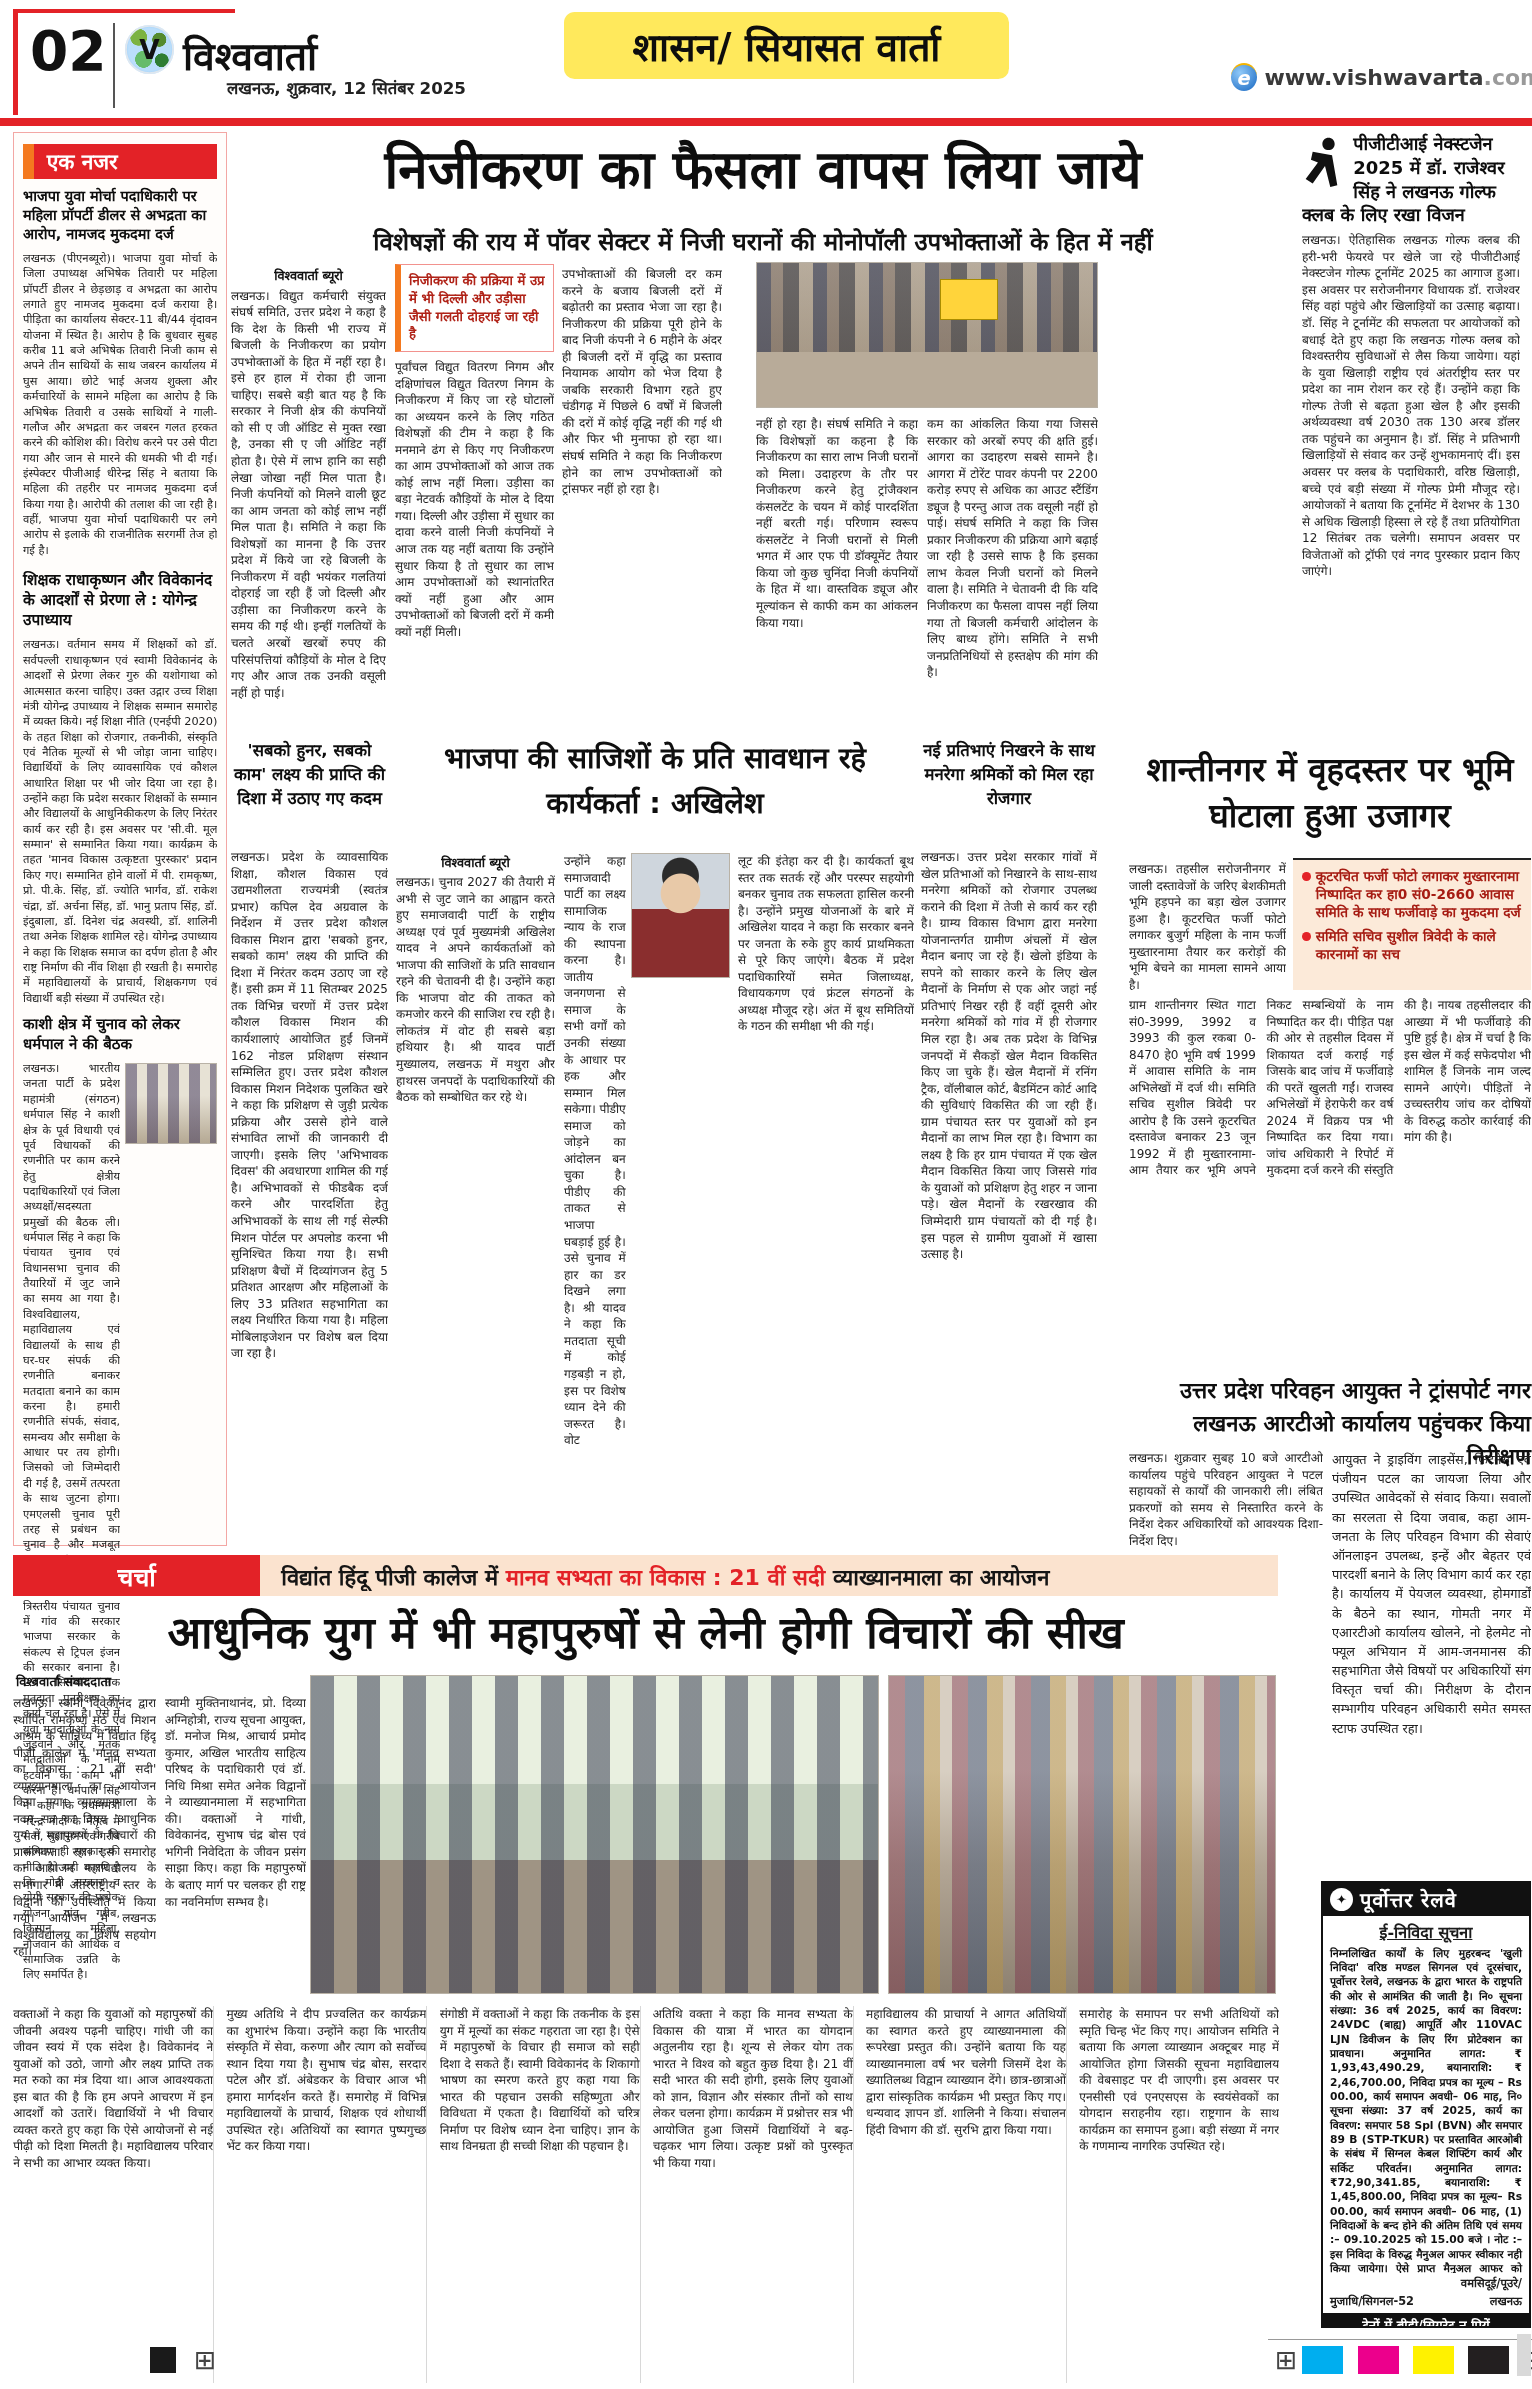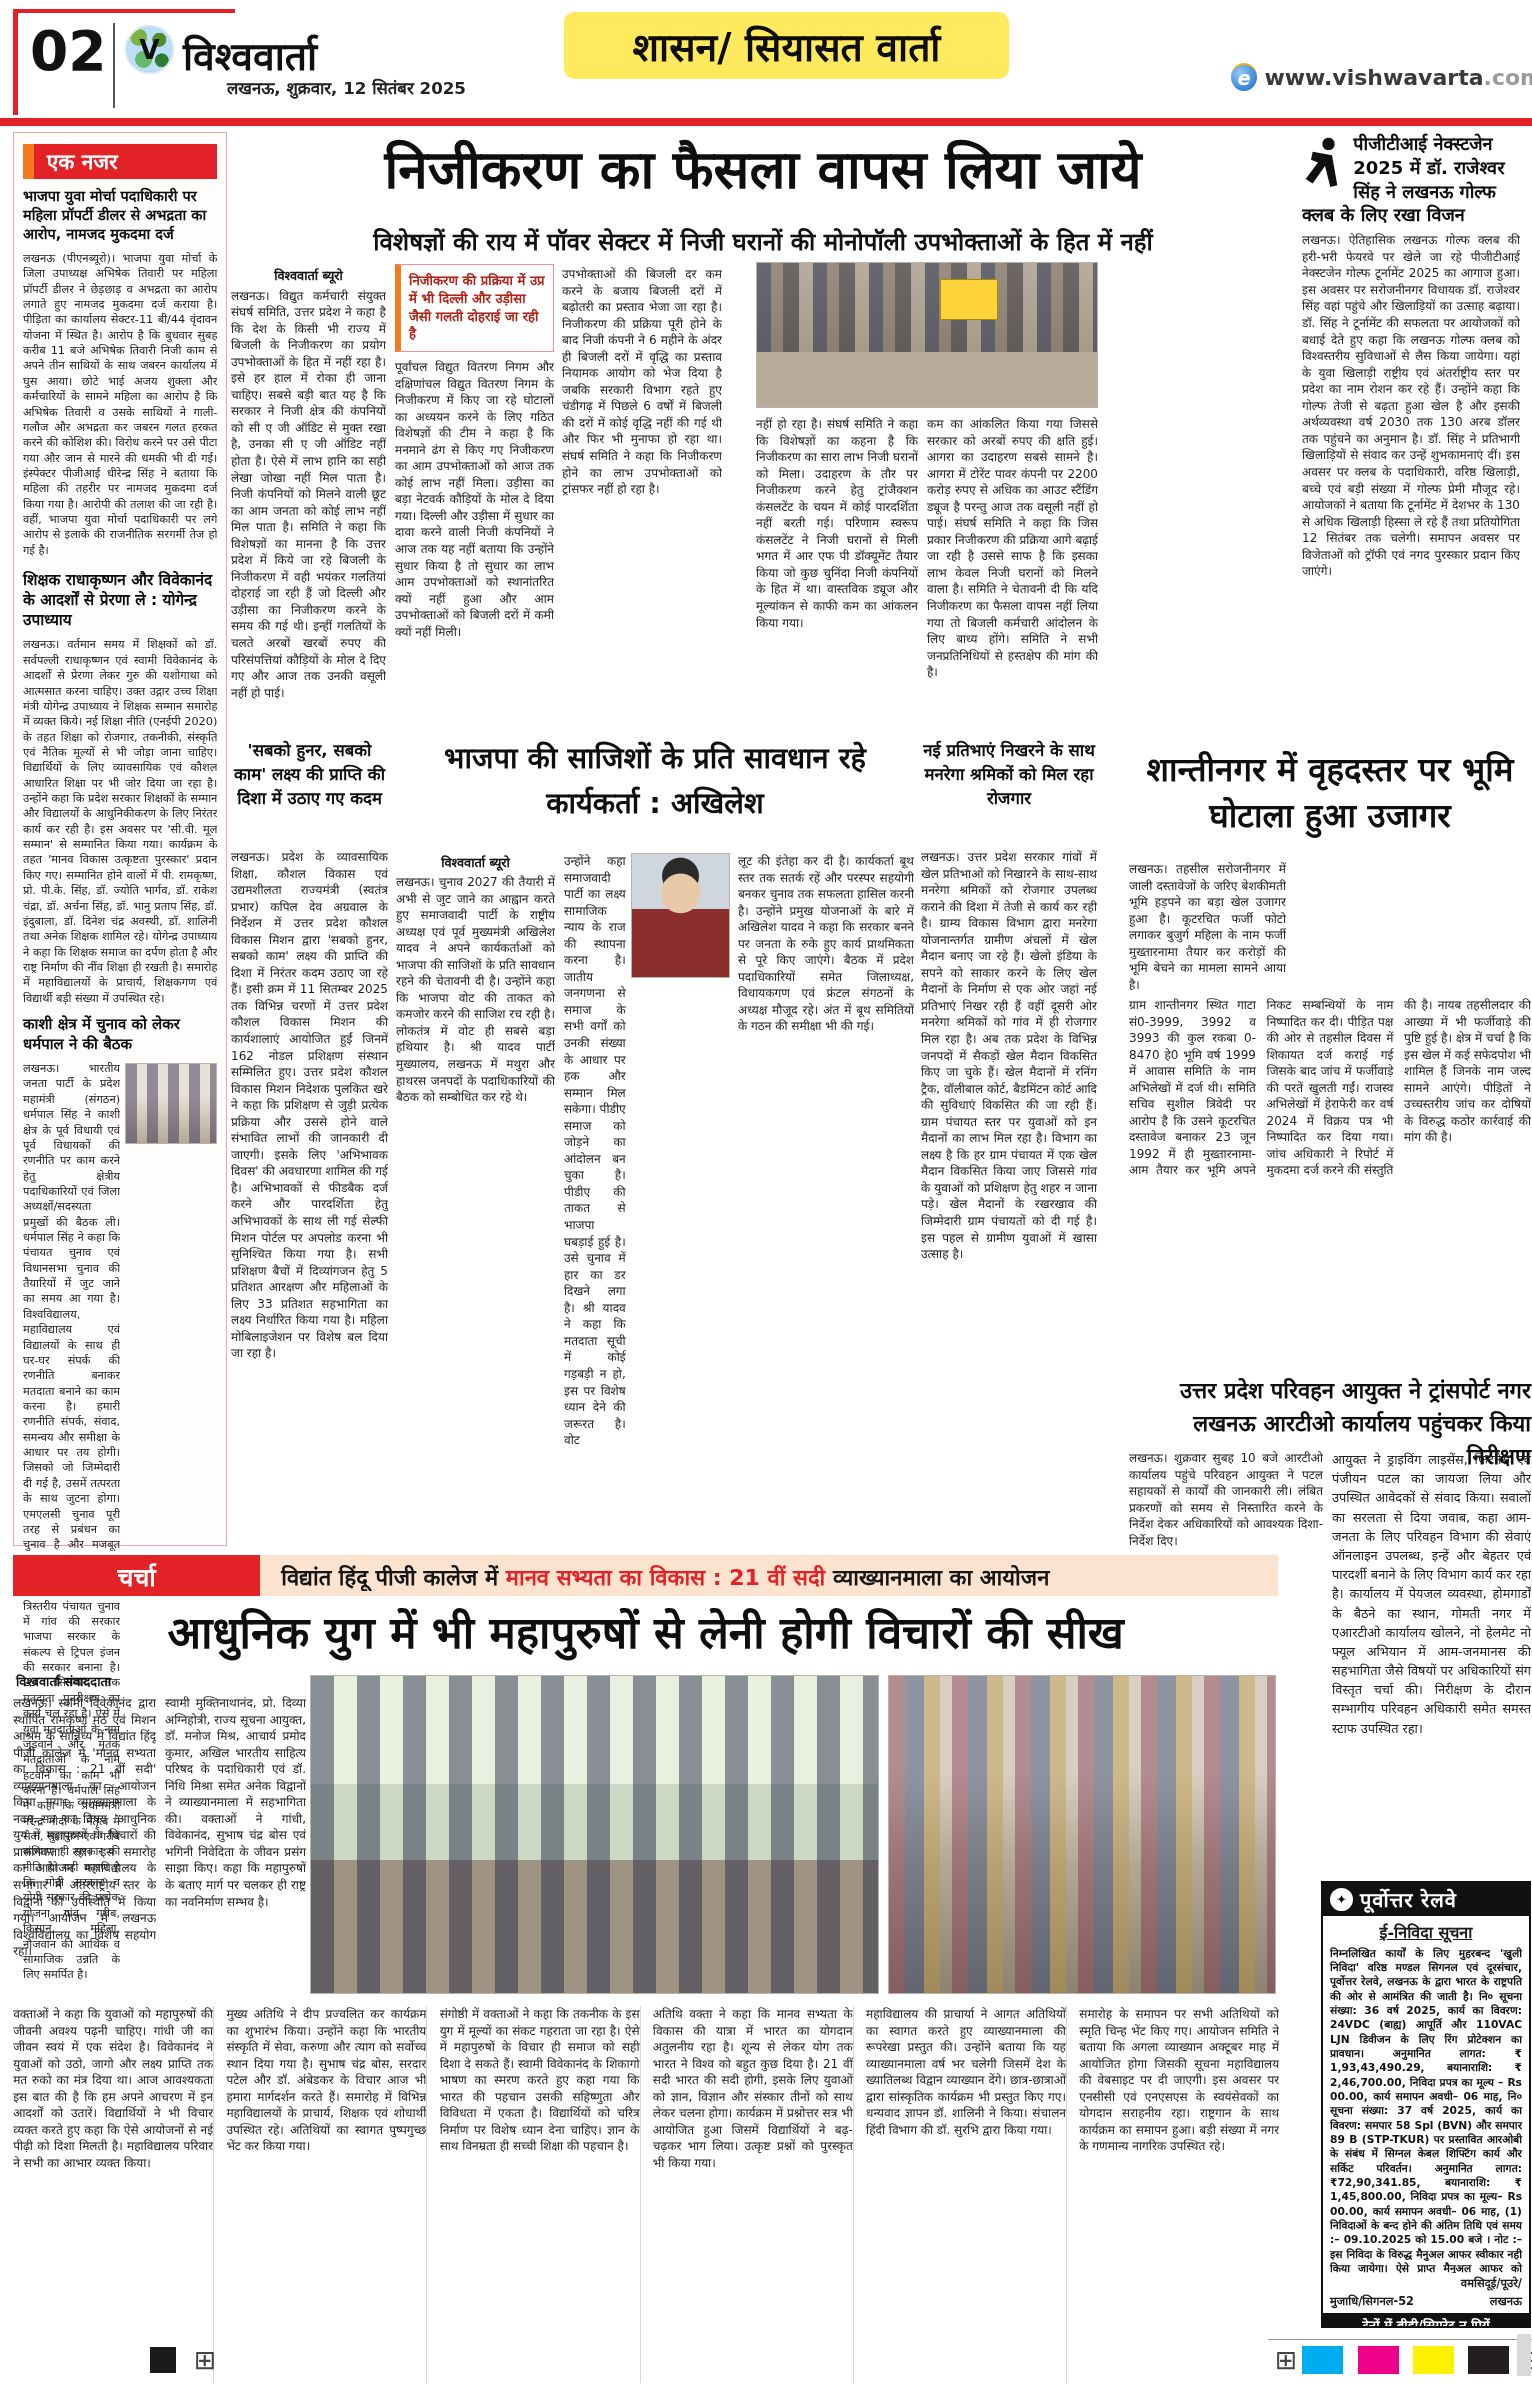--- a/index.html
+++ b/index.html
@@ -157,20 +157,24 @@
   <div class="abs body-txt just" style="left:396px;top:874px;width:159px;height:673px;overflow:hidden;">लखनऊ। चुनाव 2027 की तैयारी में अभी से जुट जाने का आह्वान करते हुए समाजवादी पार्टी के राष्ट्रीय अध्यक्ष एवं पूर्व मुख्यमंत्री अखिलेश यादव ने अपने कार्यकर्ताओं को भाजपा की साजिशों के प्रति सावधान रहने की चेतावनी दी है। उन्होंने कहा कि भाजपा वोट की ताकत को कमजोर करने की साजिश रच रही है। लोकतंत्र में वोट ही सबसे बड़ा हथियार है। श्री यादव पार्टी मुख्यालय, लखनऊ में मथुरा और हाथरस जनपदों के पदाधिकारियों की बैठक को सम्बोधित कर रहे थे।</div>
   <div class="abs" style="left:564px;top:853px;width:166px;height:694px;overflow:hidden;">
     <div class="ph ph-port" style="float:right;width:99px;height:125px;margin:0 0 5.3px 5.3px;"></div>
     <div class="body-txt just">उन्होंने कहा समाजवादी पार्टी का लक्ष्य सामाजिक न्याय के राज की स्थापना करना है। जातीय जनगणना से समाज के सभी वर्गों को उनकी संख्या के आधार पर हक और सम्मान मिल सकेगा। पीडीए समाज को जोड़ने का आंदोलन बन चुका है। पीडीए की ताकत से भाजपा घबड़ाई हुई है। उसे चुनाव में हार का डर दिखने लगा है। श्री यादव ने कहा कि मतदाता सूची में कोई गड़बड़ी न हो, इस पर विशेष ध्यान देने की जरूरत है। वोट</div>
   </div>
   <div class="abs body-txt just" style="left:738px;top:853px;width:176px;height:694px;overflow:hidden;">लूट की इंतेहा कर दी है। कार्यकर्ता बूथ स्तर तक सतर्क रहें और परस्पर सहयोगी बनकर चुनाव तक सफलता हासिल करनी है। उन्होंने प्रमुख योजनाओं के बारे में अखिलेश यादव ने कहा कि सरकार बनने पर जनता के रुके हुए कार्य प्राथमिकता से पूरे किए जाएंगे। बैठक में प्रदेश पदाधिकारियों समेत जिलाध्यक्ष, विधायकगण एवं फ्रंटल संगठनों के अध्यक्ष मौजूद रहे। अंत में बूथ समितियों के गठन की समीक्षा भी की गई।</div>
 
   <div class="abs body-txt just" style="left:921px;top:849px;width:176px;height:698px;">लखनऊ। उत्तर प्रदेश सरकार गांवों में खेल प्रतिभाओं को निखारने के साथ-साथ मनरेगा श्रमिकों को रोजगार उपलब्ध कराने की दिशा में तेजी से कार्य कर रही है। ग्राम्य विकास विभाग द्वारा मनरेगा योजनान्तर्गत ग्रामीण अंचलों में खेल मैदान बनाए जा रहे हैं। खेलो इंडिया के सपने को साकार करने के लिए खेल मैदानों के निर्माण से एक ओर जहां नई प्रतिभाएं निखर रही हैं वहीं दूसरी ओर मनरेगा श्रमिकों को गांव में ही रोजगार मिल रहा है। अब तक प्रदेश के विभिन्न जनपदों में सैकड़ों खेल मैदान विकसित किए जा चुके हैं। खेल मैदानों में रनिंग ट्रैक, वॉलीबाल कोर्ट, बैडमिंटन कोर्ट आदि की सुविधाएं विकसित की जा रही हैं। ग्राम पंचायत स्तर पर युवाओं को इन मैदानों का लाभ मिल रहा है। विभाग का लक्ष्य है कि हर ग्राम पंचायत में एक खेल मैदान विकसित किया जाए जिससे गांव के युवाओं को प्रशिक्षण हेतु शहर न जाना पड़े। खेल मैदानों के रखरखाव की जिम्मेदारी ग्राम पंचायतों को दी गई है। इस पहल से ग्रामीण युवाओं में खासा उत्साह है।</div>
 
   <div class="abs body-txt just" style="left:1129px;top:861px;width:157px;height:129px;overflow:hidden;">लखनऊ। तहसील सरोजनीनगर में जाली दस्तावेजों के जरिए बेशकीमती भूमि हड़पने का बड़ा खेल उजागर हुआ है। कूटरचित फर्जी फोटो लगाकर बुजुर्ग महिला के नाम फर्जी मुख्तारनामा तैयार कर करोड़ों की भूमि बेचने का मामला सामने आया है।</div>
+  <div class="abs hbox" style="left:1293px;top:858px;width:238px;height:132px;">
+    <div class="it">कूटरचित फर्जी फोटो लगाकर मुख्तारनामा निष्पादित कर हा0 सं0-2660 आवास समिति के साथ फर्जीवाड़े का मुकदमा दर्ज</div>
+    <div class="it">समिति सचिव सुशील त्रिवेदी के काले कारनामों का सच</div>
+  </div>
   <div class="abs body-txt just cols3" style="left:1129px;top:997px;width:402px;height:372px;overflow:hidden;">ग्राम शान्तीनगर स्थित गाटा सं0-3999, 3992 व 3993 की कुल रकबा 0-8470 हे0 भूमि वर्ष 1999 में आवास समिति के नाम अभिलेखों में दर्ज थी। समिति सचिव सुशील त्रिवेदी पर आरोप है कि उसने कूटरचित दस्तावेज बनाकर 23 जून 1992 में ही मुख्तारनामा-आम तैयार कर भूमि अपने निकट सम्बन्धियों के नाम निष्पादित कर दी। पीड़ित पक्ष की ओर से तहसील दिवस में शिकायत दर्ज कराई गई जिसके बाद जांच में फर्जीवाड़े की परतें खुलती गईं। राजस्व अभिलेखों में हेराफेरी कर वर्ष 2024 में विक्रय पत्र भी निष्पादित कर दिया गया। जांच अधिकारी ने रिपोर्ट में मुकदमा दर्ज करने की संस्तुति की है। नायब तहसीलदार की आख्या में भी फर्जीवाड़े की पुष्टि हुई है। क्षेत्र में चर्चा है कि इस खेल में कई सफेदपोश भी शामिल हैं जिनके नाम जल्द सामने आएंगे। पीड़ितों ने उच्चस्तरीय जांच कर दोषियों के विरुद्ध कठोर कार्रवाई की मांग की है।</div>
 
   <div class="abs headline center" style="left:1129px;top:1374px;width:402px;height:69px;font-size:22px;line-height:1.5;font-weight:800;text-align:right;">उत्तर प्रदेश परिवहन आयुक्त ने ट्रांसपोर्ट नगर लखनऊ आरटीओ कार्यालय पहुंचकर किया निरीक्षण</div>
   <div class="abs body-txt just" style="left:1129px;top:1450px;width:194px;height:97px;overflow:hidden;">लखनऊ। शुक्रवार सुबह 10 बजे आरटीओ कार्यालय पहुंचे परिवहन आयुक्त ने पटल सहायकों से कार्यों की जानकारी ली। लंबित प्रकरणों को समय से निस्तारित करने के निर्देश देकर अधिकारियों को आवश्यक दिशा-निर्देश दिए।</div>
   <div class="abs body-txt just" style="left:1332px;top:1450px;width:199px;height:425px;overflow:hidden;font-size:12.8px;line-height:1.5;">आयुक्त ने ड्राइविंग लाइसेंस, फिटनेस एवं पंजीयन पटल का जायजा लिया और उपस्थित आवेदकों से संवाद किया। सवालों का सरलता से दिया जवाब, कहा आम-जनता के लिए परिवहन विभाग की सेवाएं ऑनलाइन उपलब्ध, इन्हें और बेहतर एवं पारदर्शी बनाने के लिए विभाग कार्य कर रहा है। कार्यालय में पेयजल व्यवस्था, होमगार्डों के बैठने का स्थान, गोमती नगर में एआरटीओ कार्यालय खोलने, नो हेलमेट नो फ्यूल अभियान में आम-जनमानस की सहभागिता जैसे विषयों पर अधिकारियों संग विस्तृत चर्चा की। निरीक्षण के दौरान सम्भागीय परिवहन अधिकारी समेत समस्त स्टाफ उपस्थित रहा।</div>
 
   <div class="abs band" style="left:13.2px;top:1555px;width:1265px;height:41px;">
     <div class="lab">चर्चा</div>
     <div class="txt"><span>विद्यांत हिंदू पीजी कालेज में </span><span class="r">मानव सभ्यता का विकास : 21 वीं सदी</span><span> व्याख्यानमाला का आयोजन</span></div>
   </div>

